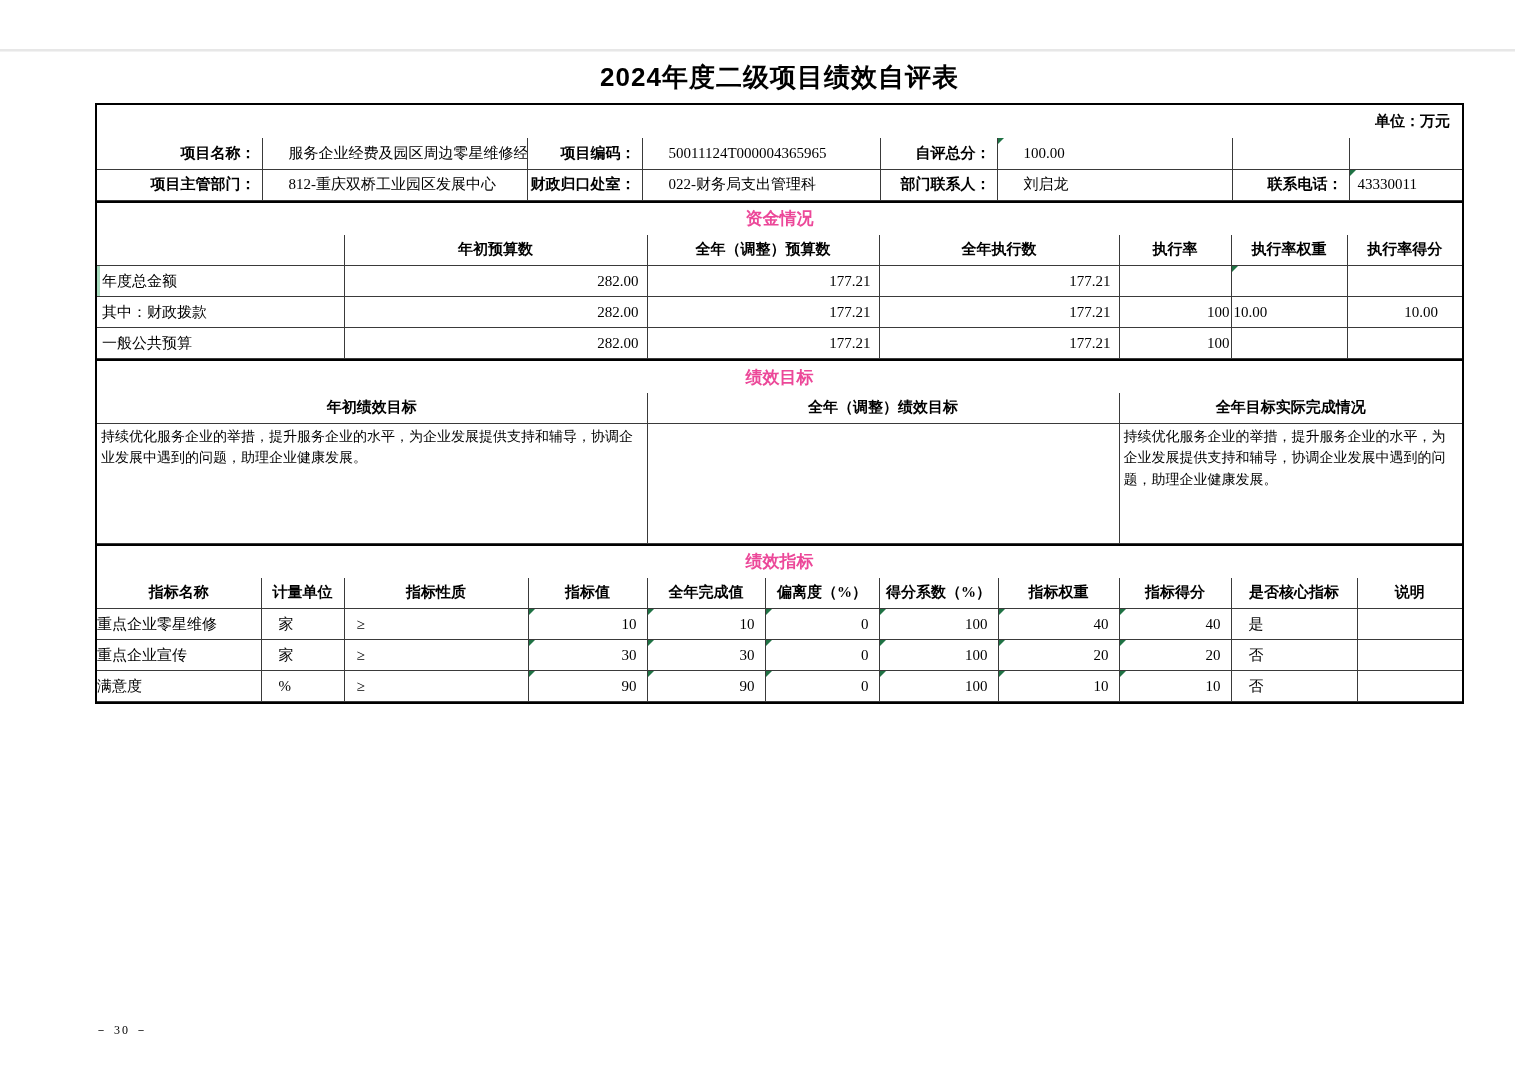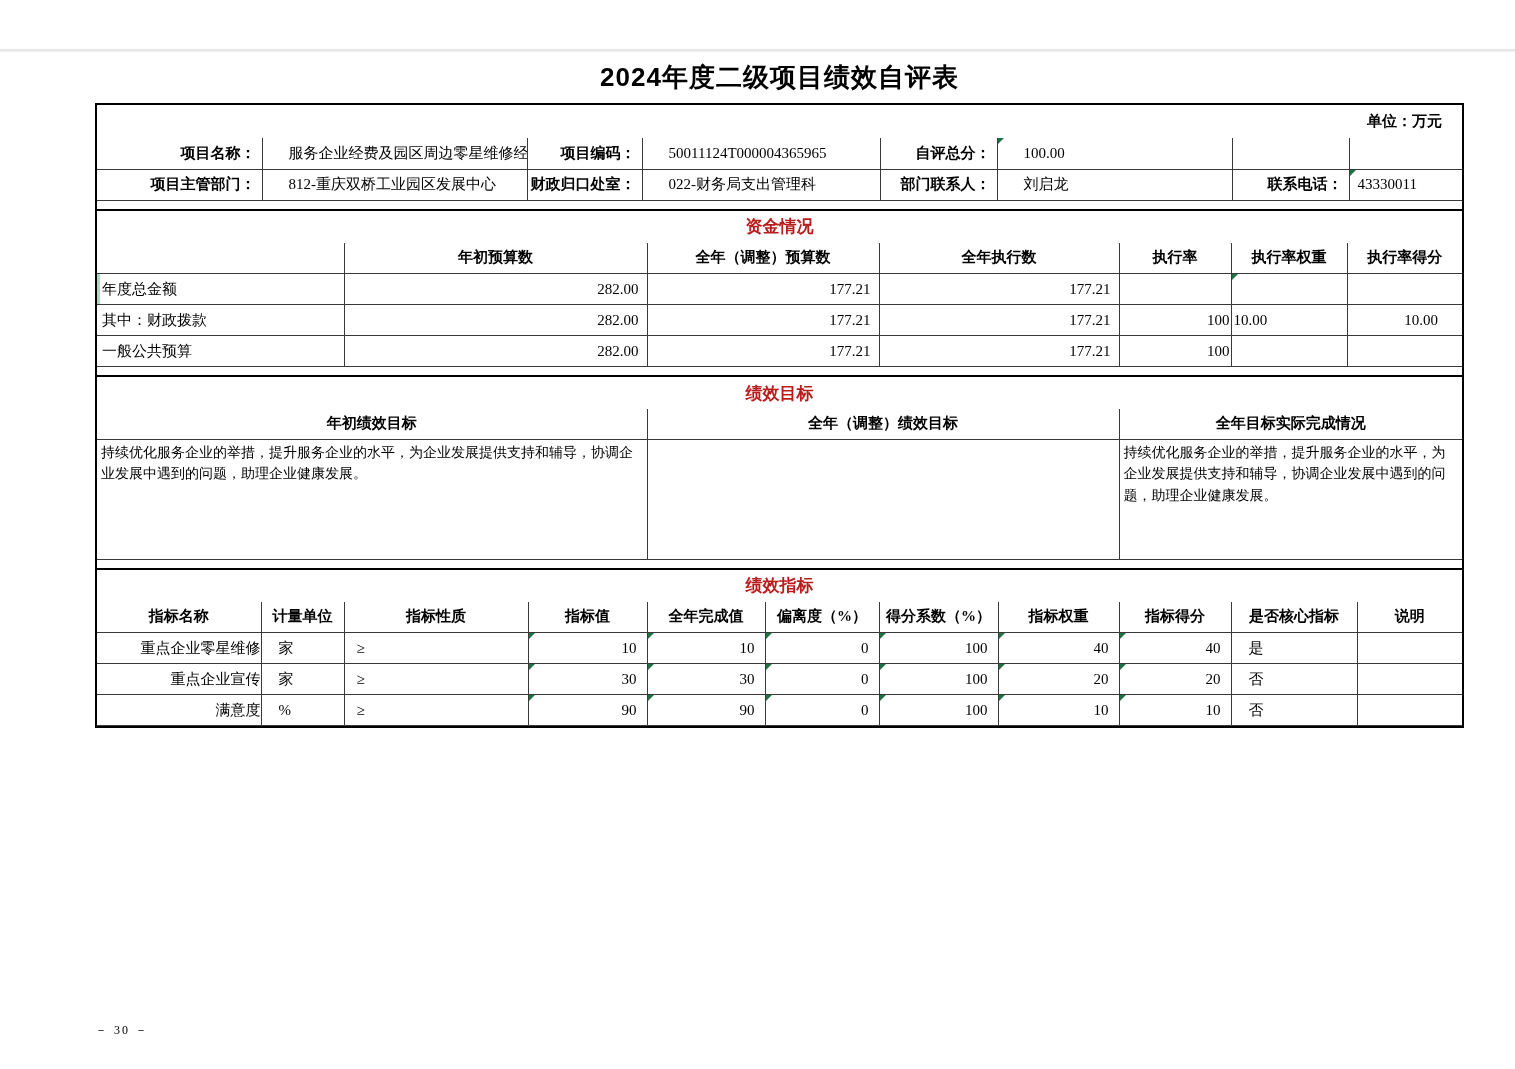--- a/index.html
+++ b/index.html
@@ -20,51 +20,51 @@
   table { width:100%; border-collapse:collapse; table-layout:fixed; }
   td, th { border:1px solid #3a3a3a; font-size:15px; overflow:hidden;
     white-space:nowrap; position:relative; }
   th { font-weight:bold; text-align:center;font-family:Liberation Serif, serif; }
   tr.first-row td, tr.first-row th { border-top:none; }
   td:first-child, th:first-child { border-left:none; }
   td:last-child, th:last-child { border-right:none; }
 
   
   .tbl-unit td { height:33px; border:none; text-align:right; font-weight:bold;
-    padding-right:20px; font-size:15px; }
+    padding-right:12px; font-size:15px; }
 
   
   .tbl-info td { height:31px; }
   .tbl-info td.lab { font-weight:bold; text-align:right; padding-right:6px; }
   .tbl-info td.val { text-align:left; padding-left:26px;margin-top:24px; }
   .tbl-info td.val-tight { text-align:left; padding-left:8px; }
 
   
   .banner { height:34px; border-top:2px solid #000; display:flex; align-items:center;
     justify-content:center; font-family:"Liberation Sans","DejaVu Sans",sans-serif;
-    font-weight:bold; font-size:17px; color:#b91c1c;margin-top:8px; }
+    font-weight:bold; font-size:17px; color:#ec4899; }
 
   
   .tbl-fund th { height:31px; border-top:1px solid #3a3a3a; }
   .tbl-fund td { height:31px; text-align:right; padding-right:8px; }
   .tbl-fund td:first-child { text-align:left; padding:0 4px 0 5px; }
   .tbl-fund td:nth-child(5) { padding-right:1px; }
   .tbl-fund td:nth-child(6) { text-align:left; padding-left:2px; }
   .tbl-fund td:nth-child(7) { padding-right:24px; }
   .tbl-fund tr:nth-child(2) td:first-child { box-shadow: inset 3px 0 0 #a9dcc0; }
 
   
   .tbl-goals th { height:30px; border-top:1px solid #3a3a3a; }
   .tbl-goals td { height:120px; vertical-align:top; text-align:left;
     white-space:normal; font-size:14px; line-height:1.55; padding:2px 6px 0 4px; }
 
   
   .tbl-ind th { height:31px; border-top:1px solid #3a3a3a; font-size:15px; }
   .tbl-ind td { height:31px; }
-  .tbl-ind td:nth-child(1) { text-align:right; }
+  .tbl-ind td:nth-child(1) { text-align:left; }
   .tbl-ind td:nth-child(2) { text-align:left; padding-left:17px; }
   .tbl-ind td:nth-child(3) { text-align:left; padding-left:12px; }
   .tbl-ind td:nth-child(n+4):nth-child(-n+9) { text-align:right; padding-right:10px; }
   .tbl-ind td:nth-child(10) { text-align:left; padding-left:17px; }
 
   
   .gt::before,
   .tbl-fund tr:nth-child(2) td:nth-child(6)::before,
   .tbl-ind td:nth-child(n+4):nth-child(-n+9)::before {
     content:""; position:absolute; top:0; left:0; width:0; height:0;

